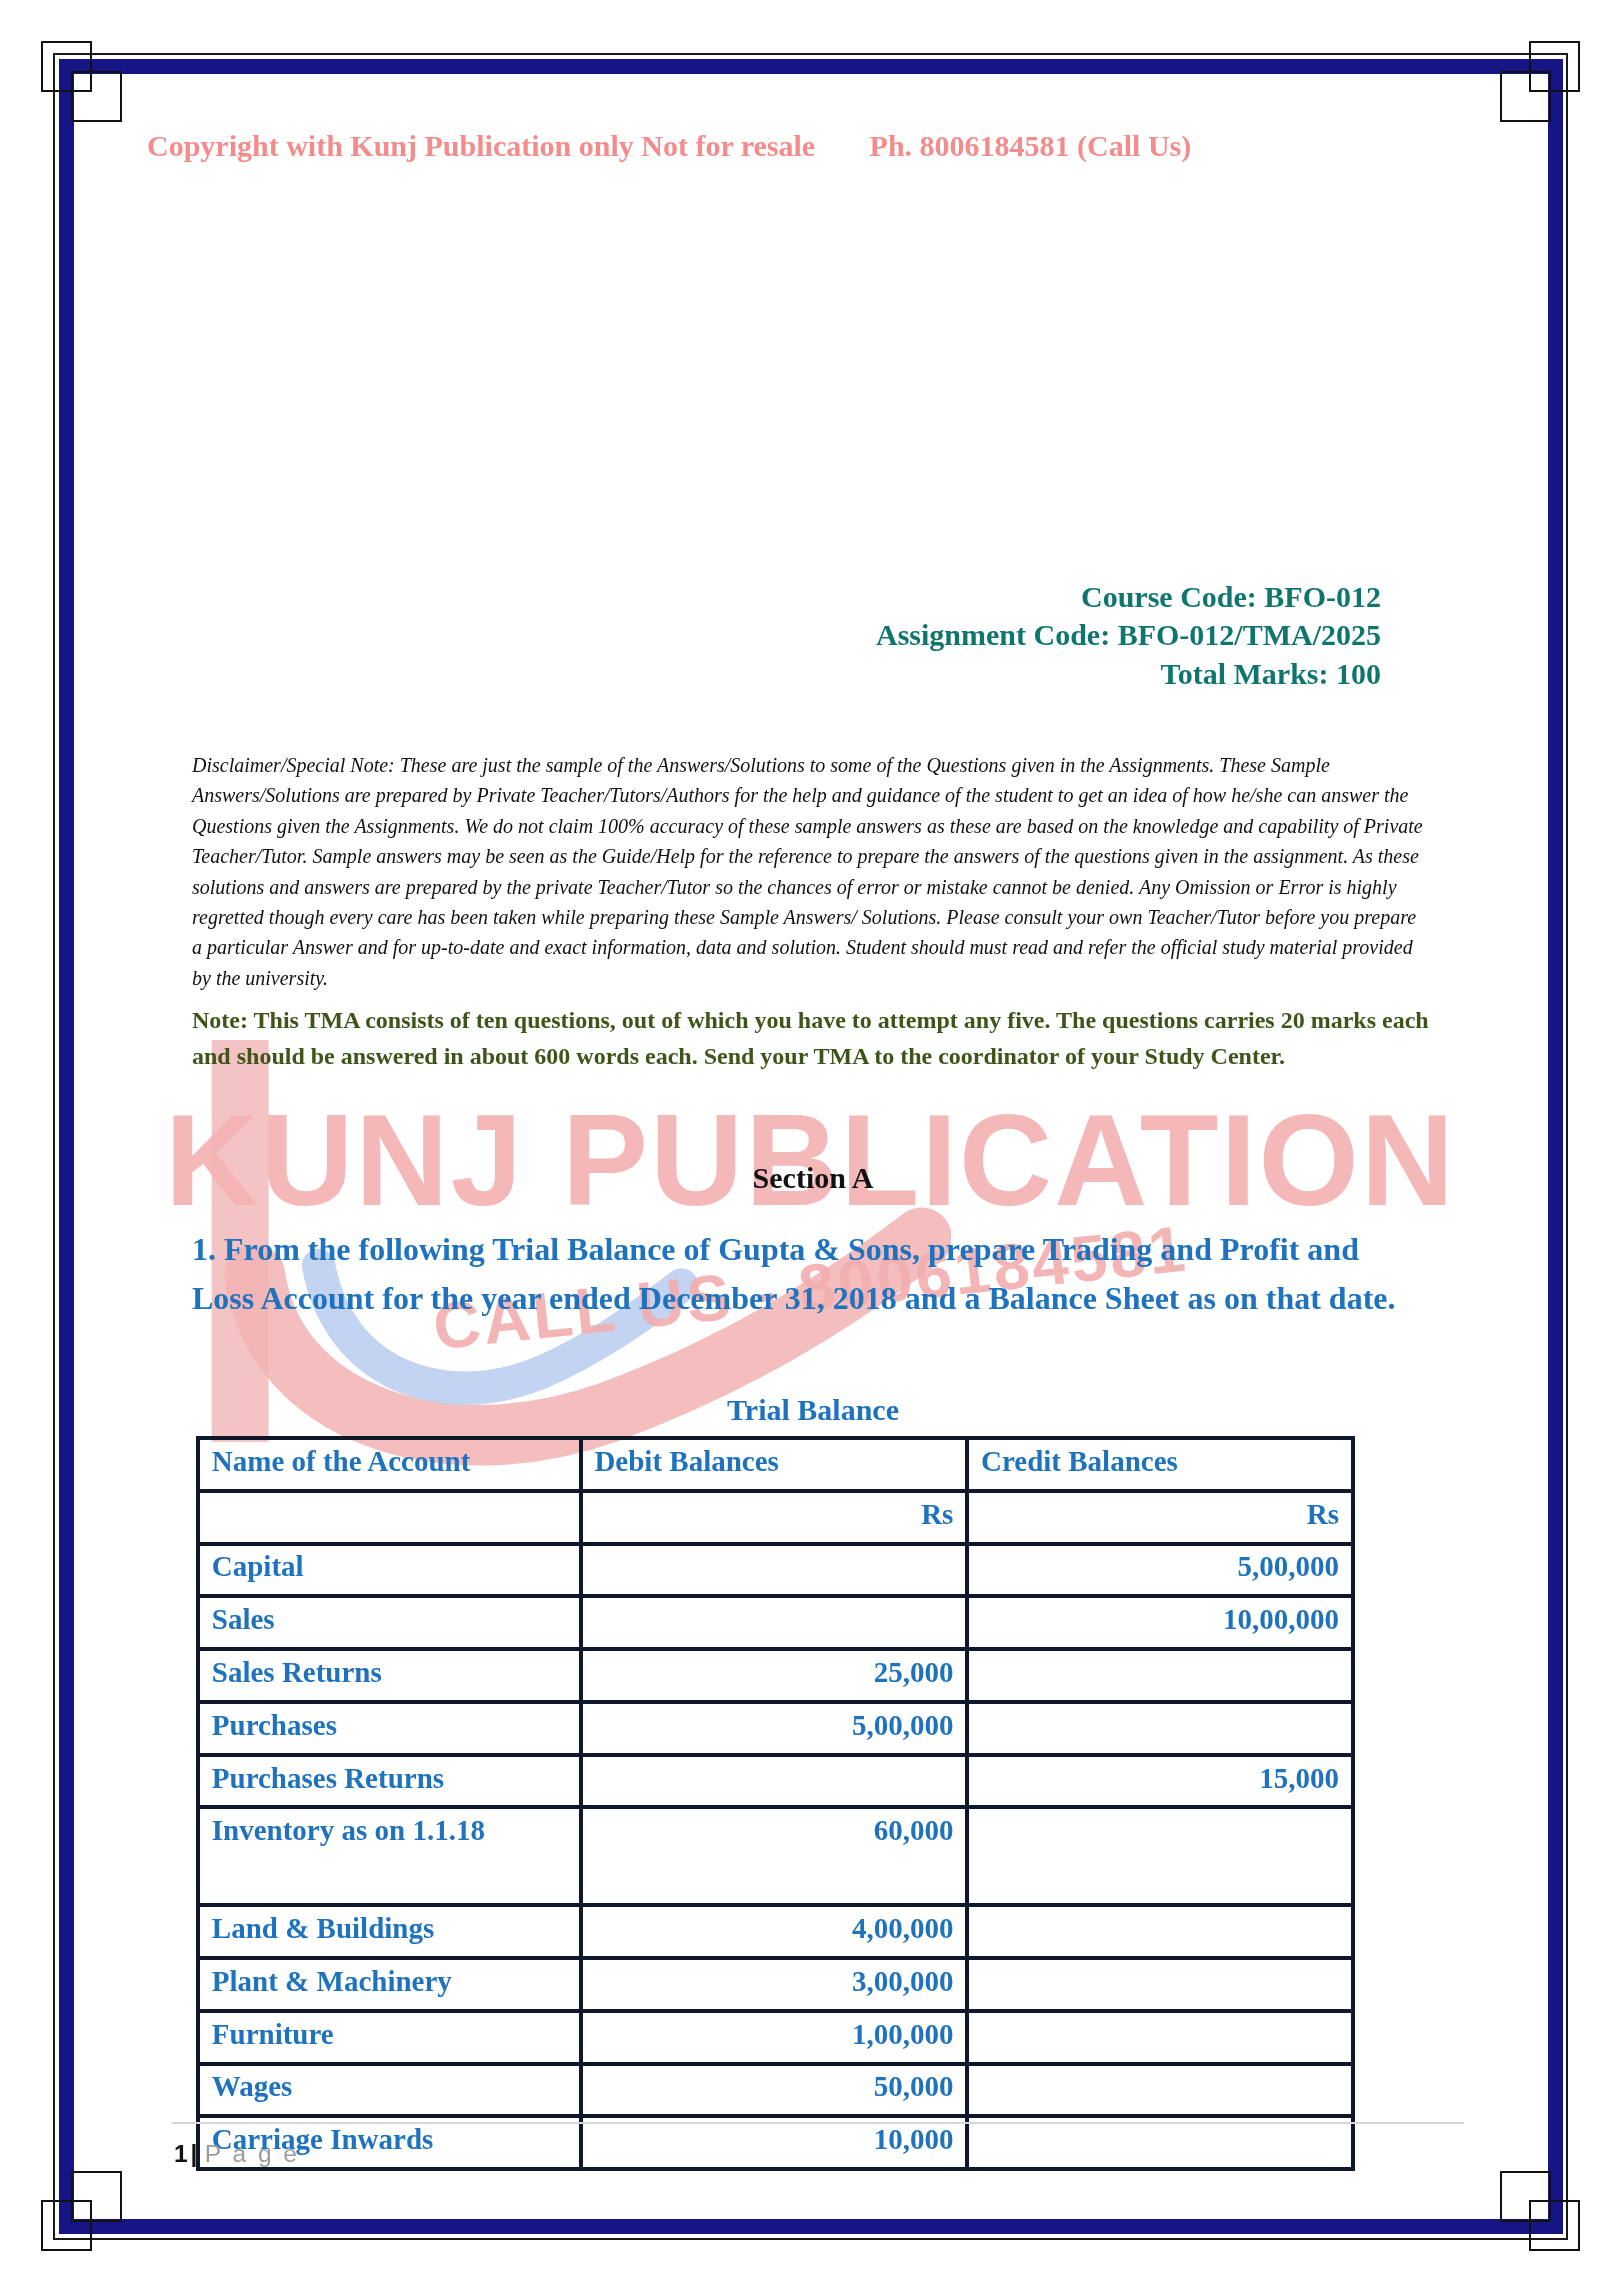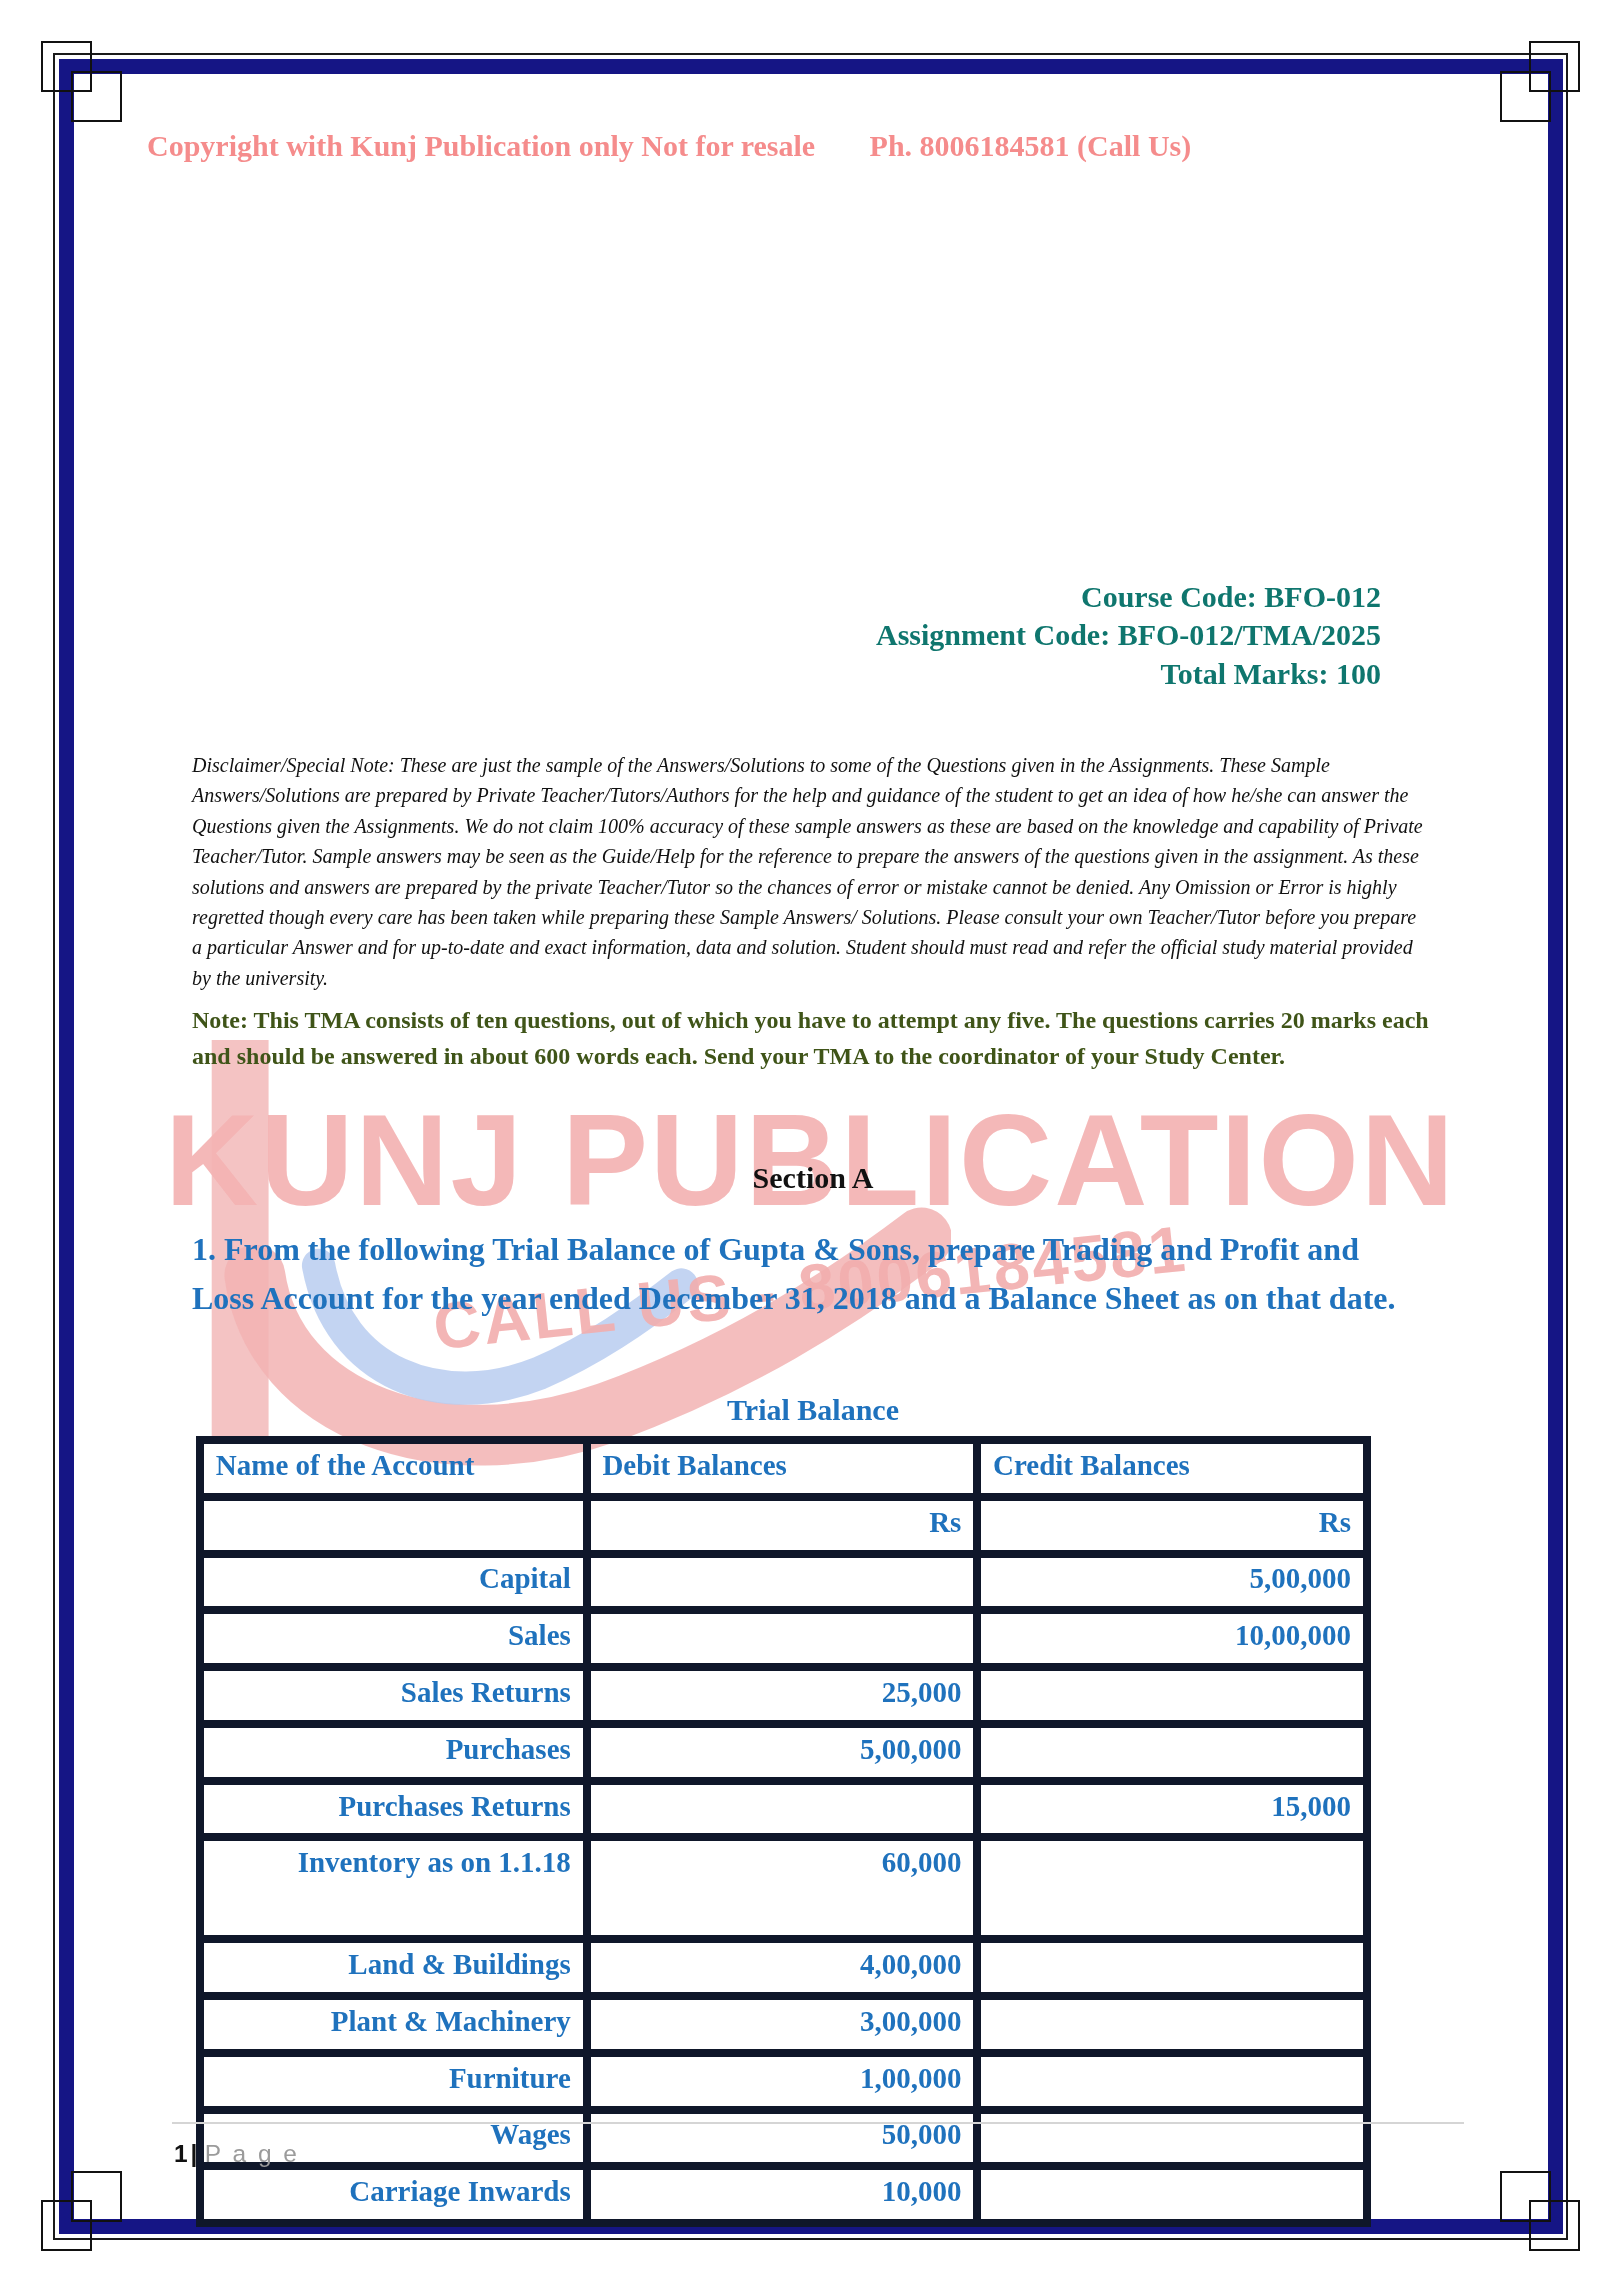--- a/index.html
+++ b/index.html
@@ -203,30 +203,30 @@
 
   table.trial-balance {
     position: absolute;
     left: 196px;
     top: 1436px;
     width: 1073px;
     border-collapse: collapse;
     table-layout: fixed;
   }
   table.trial-balance td {
-    border: 8px solid #0f172a;
+    border: 4px solid #0f172a;
     color: #1f72bd;
     font-weight: bold;
     font-size: 29px;
     padding: 3.9px 11.8px;
     height: 41px;
     vertical-align: top;
     line-height: 1.22;
   }
-  table.trial-balance td.c-name { width: 355px; text-align: right; }
+  table.trial-balance td.c-name { width: 355px; text-align: left; }
   table.trial-balance td.c-debit { width: 359px; text-align: right; }
   table.trial-balance td.c-credit { width: 358px; text-align: right; }
   table.trial-balance tr.hdr td { text-align: left; }
   table.trial-balance tr.hdr td.c-debit,
   table.trial-balance tr.hdr td.c-credit { text-align: left; }
   table.trial-balance tr.tall td { height: 86px; margin-top: 48px; }
 
   .footer-rule {
     position: absolute;
     left: 172px;

